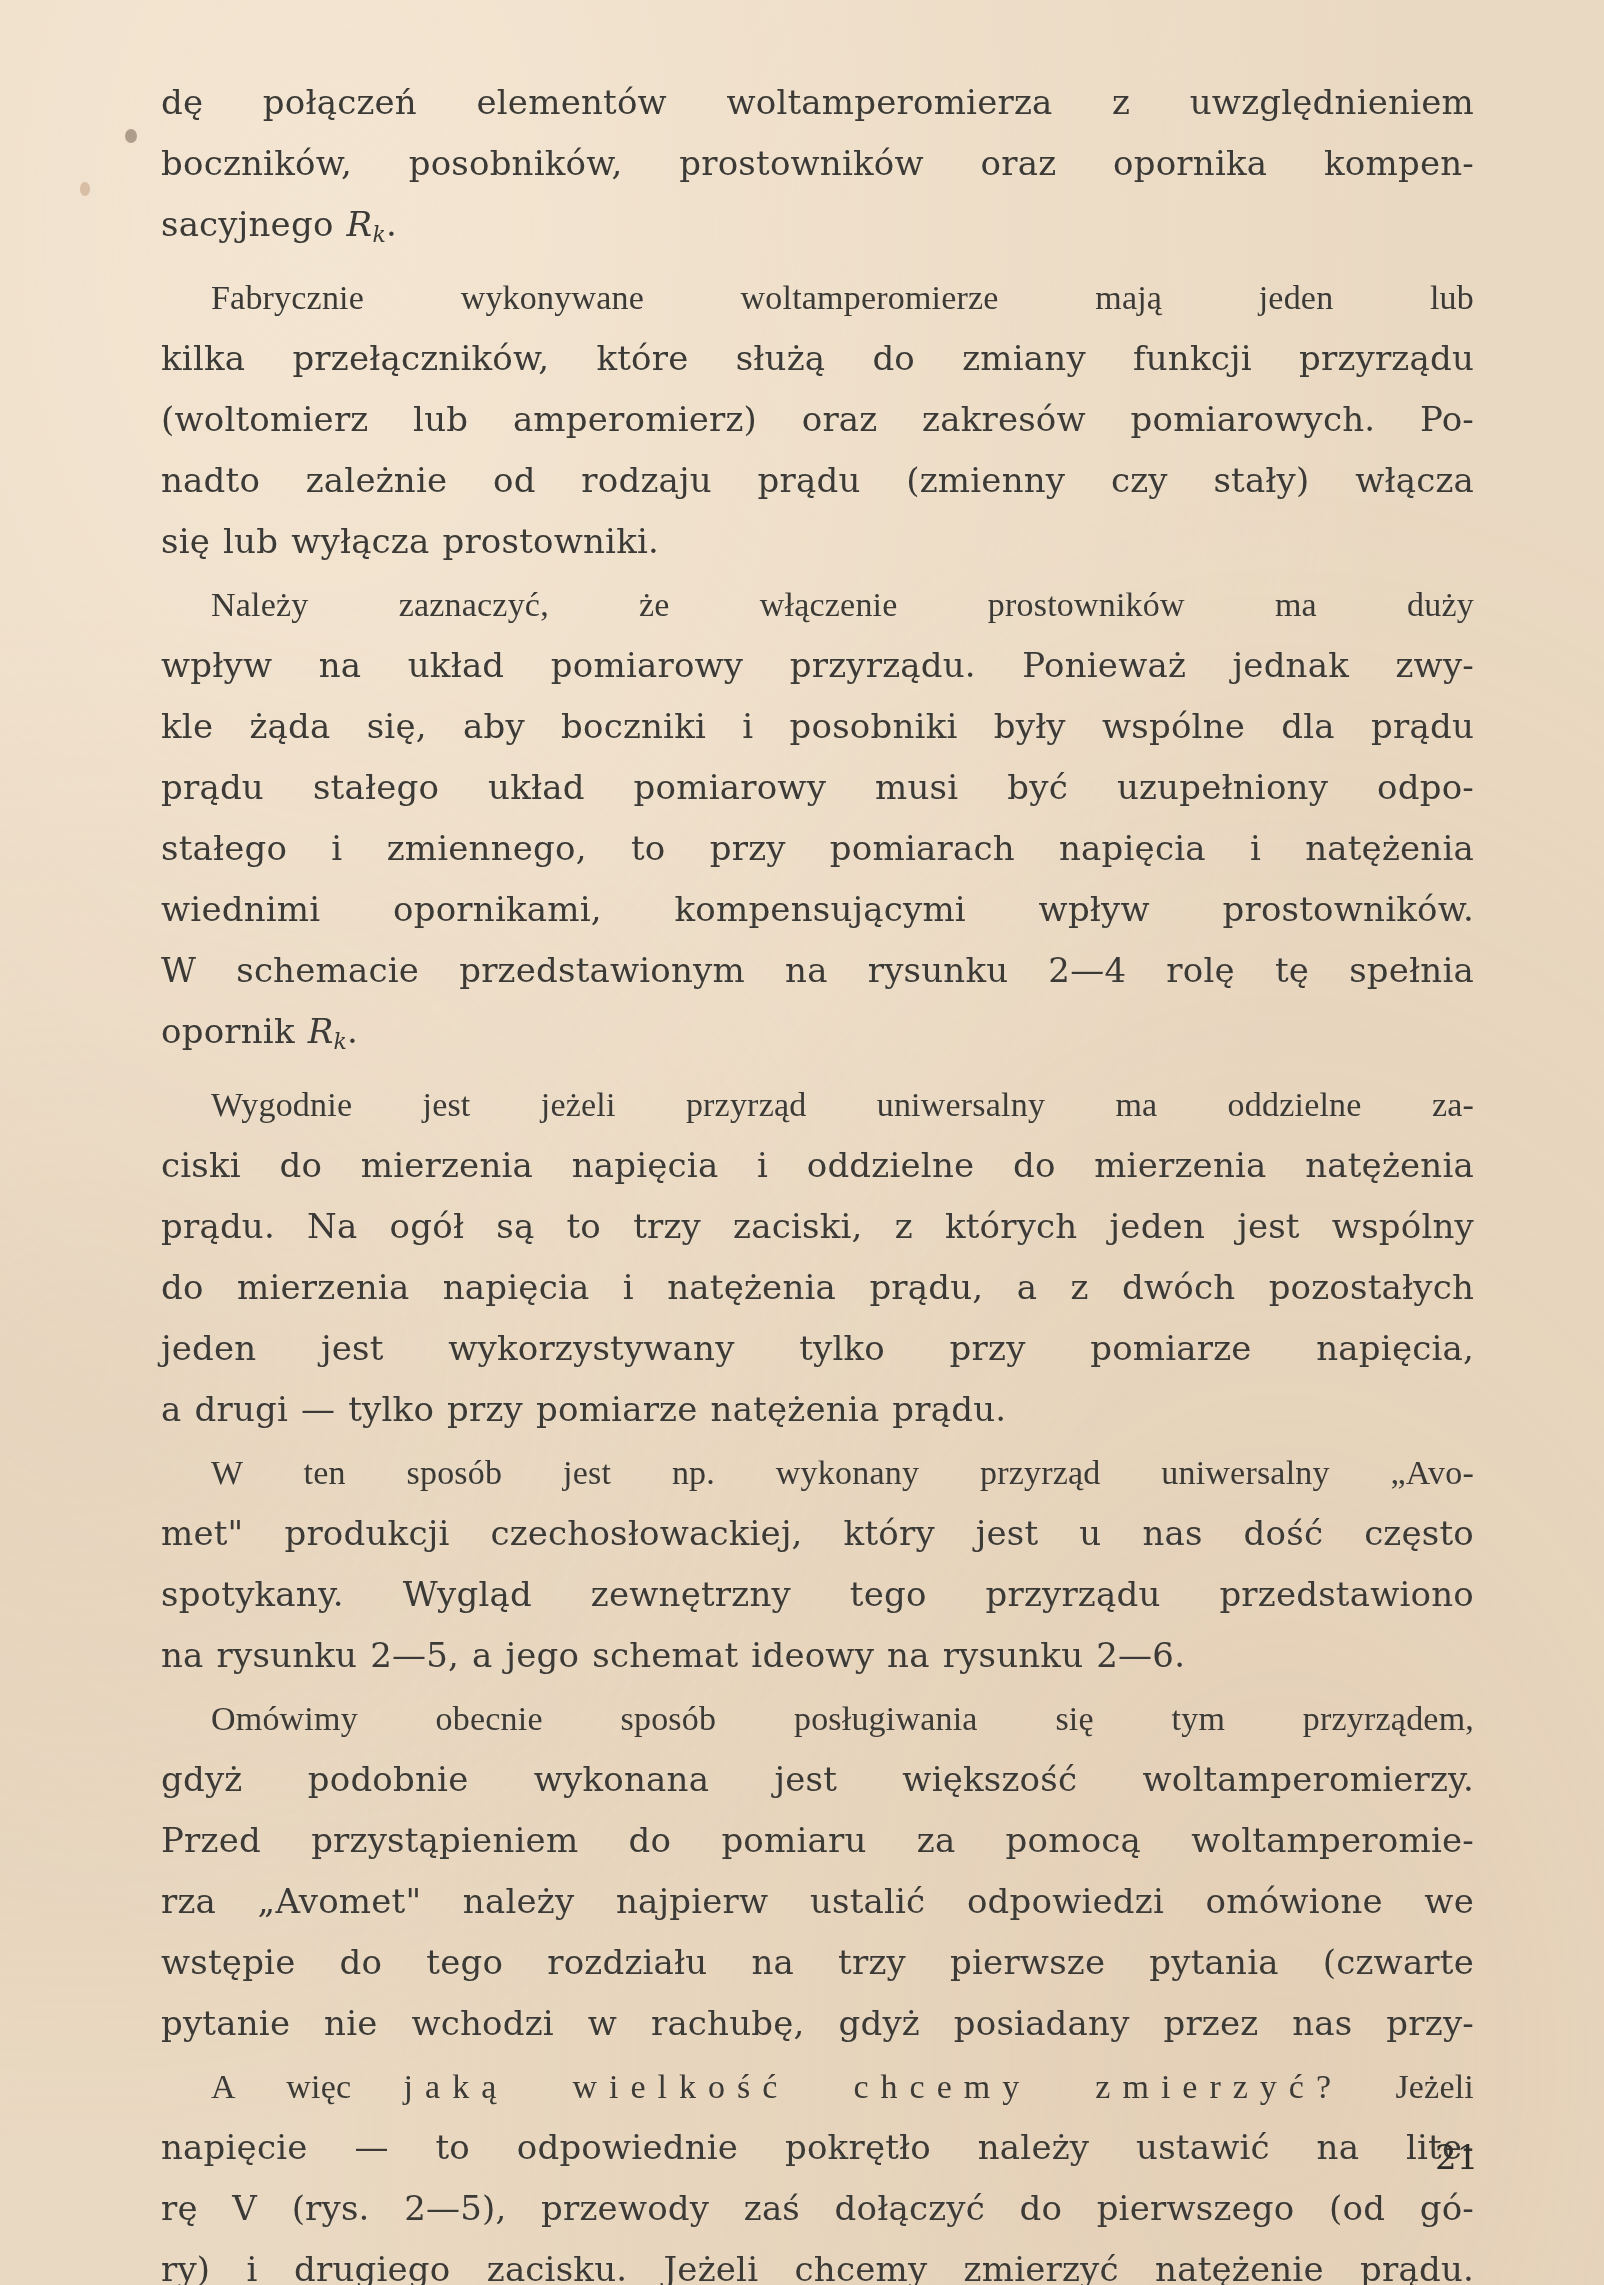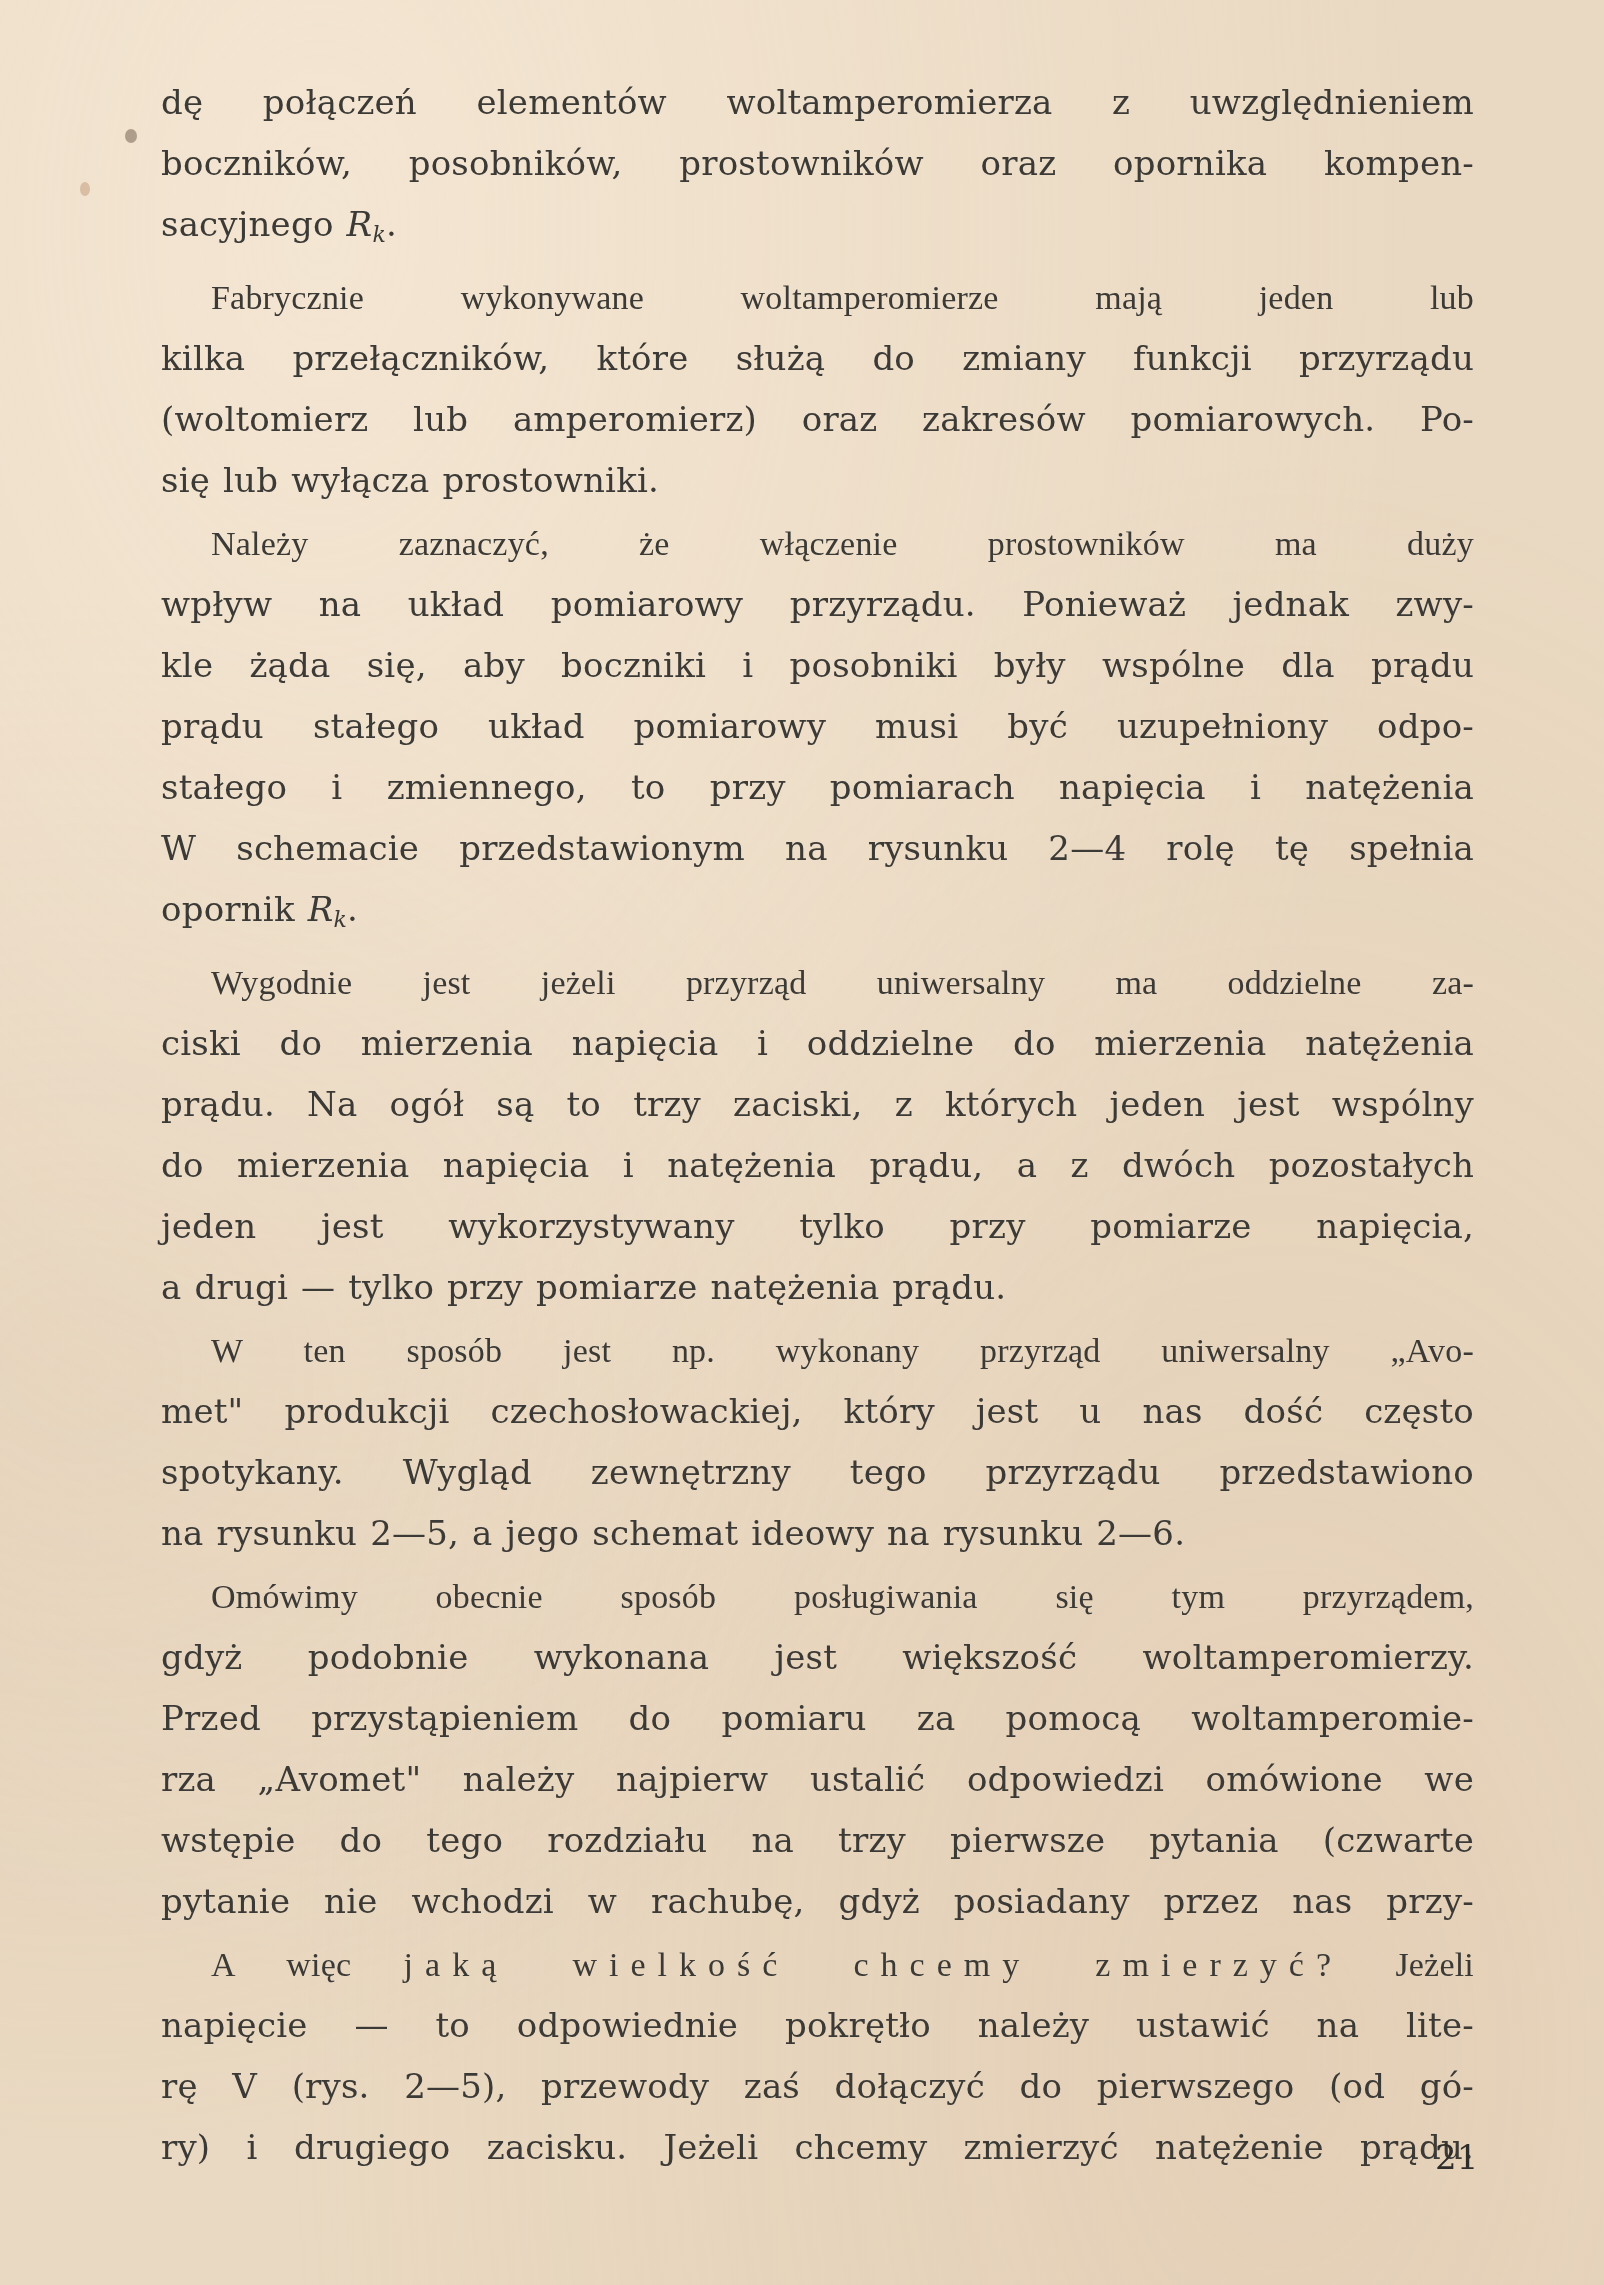--- a/index.html
+++ b/index.html
@@ -90,29 +90,31 @@
   <div class="para first">
     <span class="line">dę połączeń elementów woltamperomierza z uwzględnieniem</span>
     <span class="line">boczników, posobników, prostowników oraz opornika kompen-</span>
     <span class="line last"><span>sacyjnego</span> <span class="math-r"><span>R</span><sub>k</sub></span><span>.</span></span>
   </div>
 
   <div class="para first">
     <span class="line indent">Fabrycznie wykonywane woltamperomierze mają jeden lub</span>
     <span class="line">kilka przełączników, które służą do zmiany funkcji przyrządu</span>
     <span class="line">(woltomierz lub amperomierz) oraz zakresów pomiarowych. Po-</span>
+    <span class="line">nadto zależnie od rodzaju prądu (zmienny czy stały) włącza</span>
     <span class="line last">się lub wyłącza prostowniki.</span>
   </div>
 
   <div class="para first">
     <span class="line indent">Należy zaznaczyć, że włączenie prostowników ma duży</span>
     <span class="line">wpływ na układ pomiarowy przyrządu. Ponieważ jednak zwy-</span>
     <span class="line">kle żąda się, aby boczniki i posobniki były wspólne dla prądu</span>
     <span class="line">prądu stałego układ pomiarowy musi być uzupełniony odpo-</span>
     <span class="line">stałego i zmiennego, to przy pomiarach napięcia i natężenia</span>
+    <span class="line">wiednimi opornikami, kompensującymi wpływ prostowników.</span>
     <span class="line">W schemacie przedstawionym na rysunku 2—4 rolę tę spełnia</span>
     <span class="line last"><span>opornik</span> <span class="math-r"><span>R</span><sub>k</sub></span><span>.</span></span>
   </div>
 
   <div class="para first">
     <span class="line indent">Wygodnie jest jeżeli przyrząd uniwersalny ma oddzielne za-</span>
     <span class="line">ciski do mierzenia napięcia i oddzielne do mierzenia natężenia</span>
     <span class="line">prądu. Na ogół są to trzy zaciski, z których jeden jest wspólny</span>
     <span class="line">do mierzenia napięcia i natężenia prądu, a z dwóch pozostałych</span>
     <span class="line">jeden jest wykorzystywany tylko przy pomiarze napięcia,</span>

